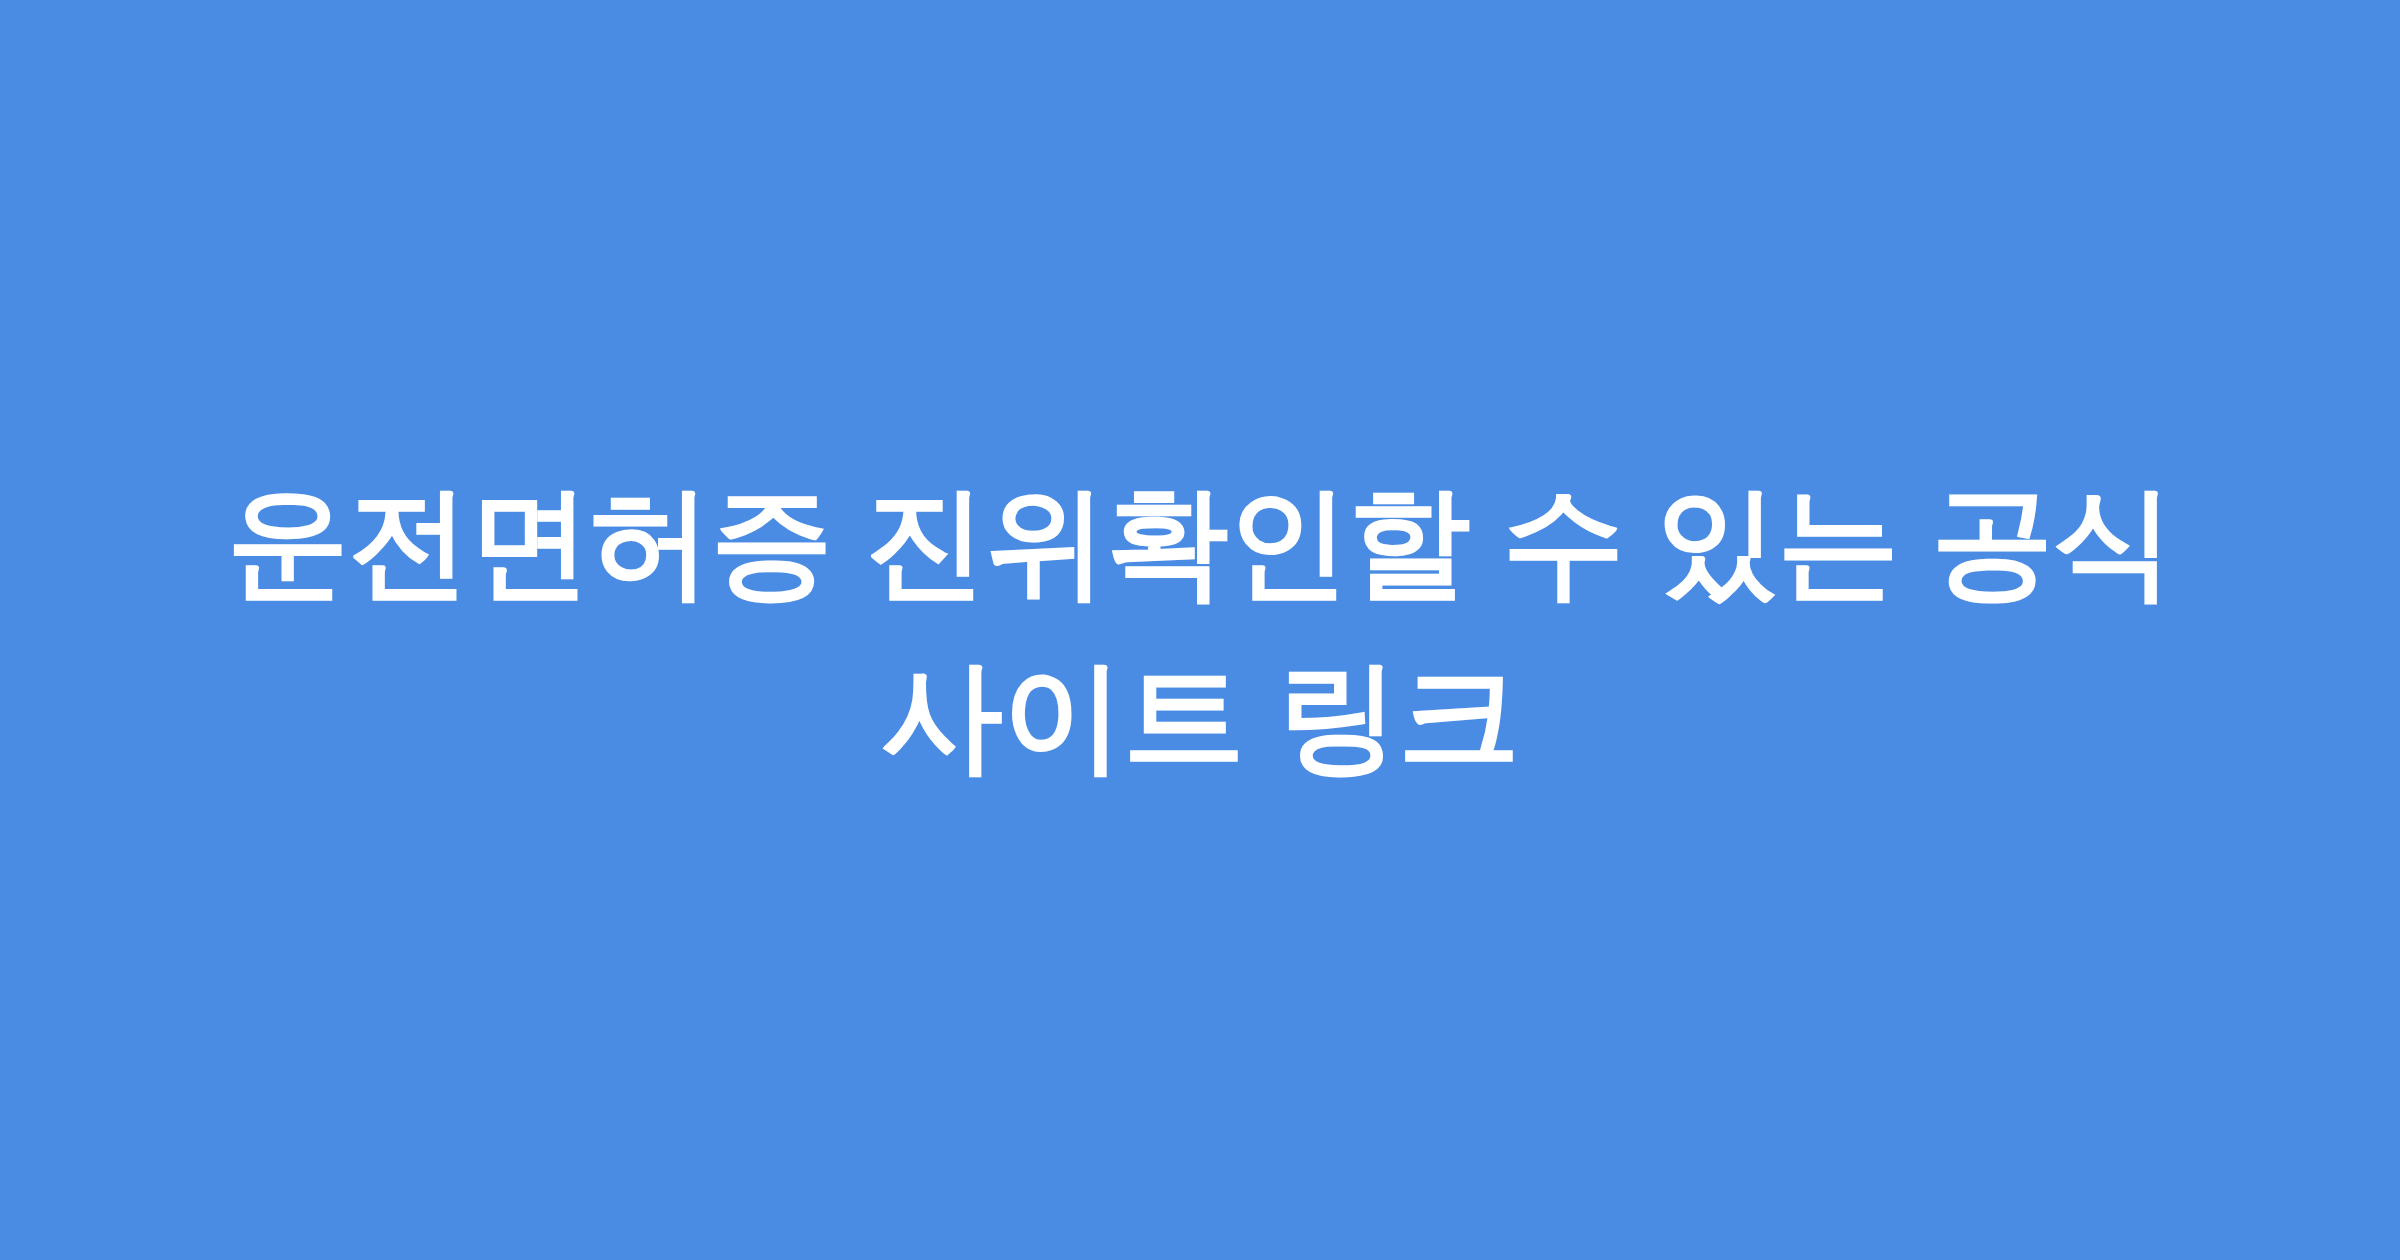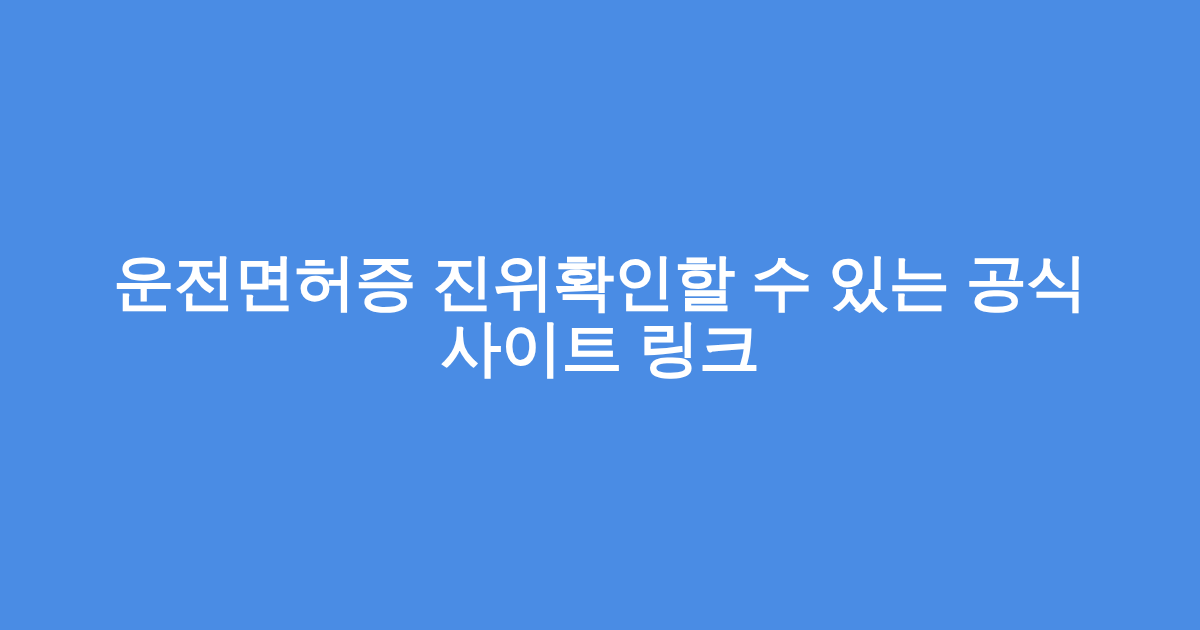--- a/index.html
+++ b/index.html
@@ -33,21 +33,21 @@
     box-sizing: border-box;
     text-align: center;
   }
 
   #headline {
     margin: 0;
     color: #ffffff;
     font-family: "Liberation Sans", "DejaVu Sans", sans-serif;
     font-weight: 700;
     font-size: 61px;
-    line-height: 66px;
+    line-height: 87px;
     letter-spacing: -0.5px;
     word-break: keep-all;
     text-align: center;
     white-space: pre-line;
   }
 </style>
 </head>
 <body>
 
 <div id="og-card">

